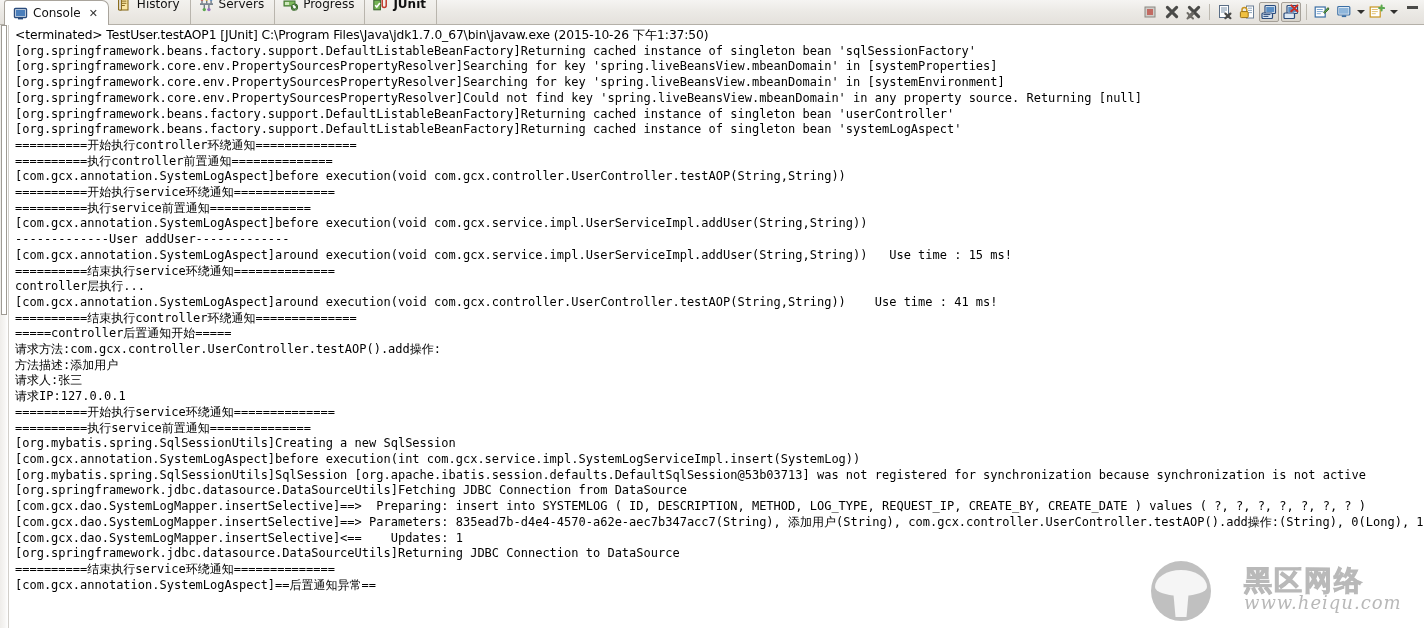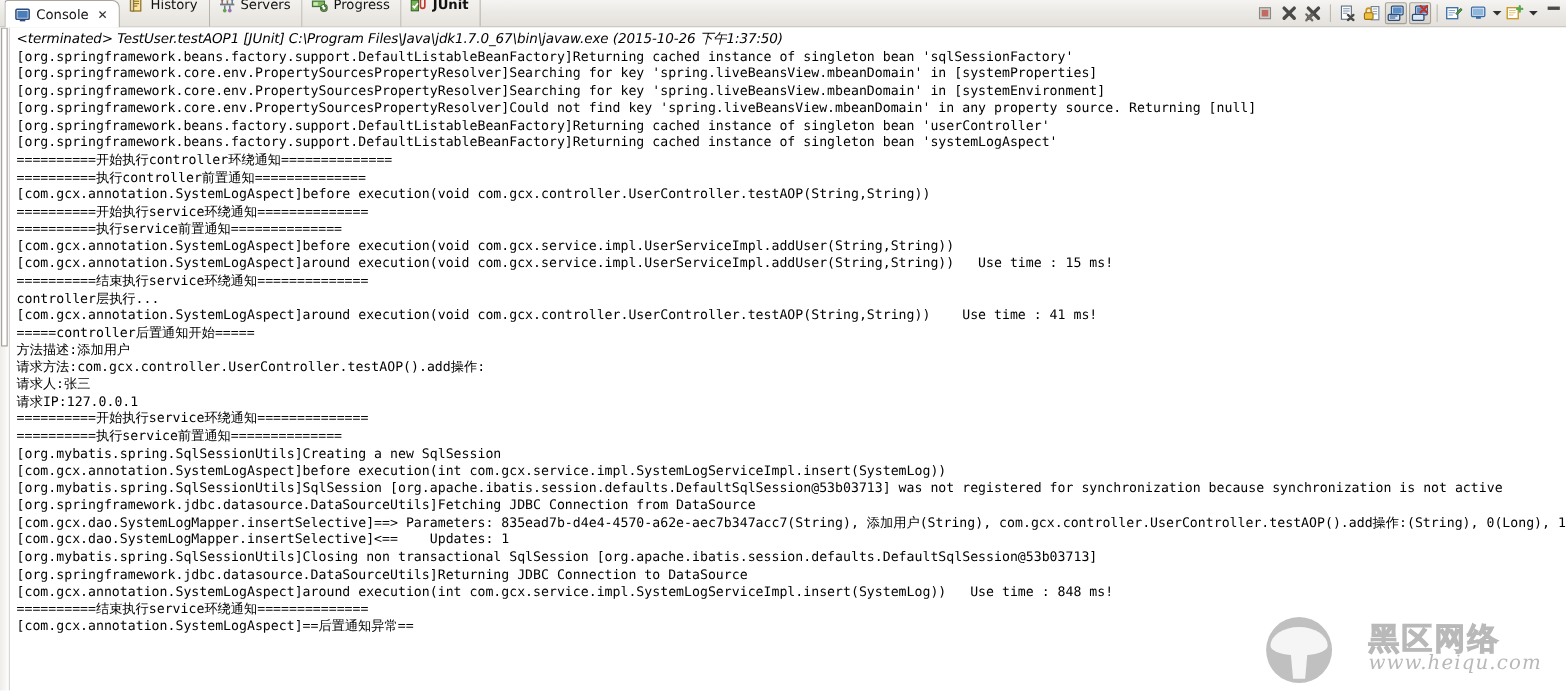--- a/index.html
+++ b/index.html
@@ -142,21 +142,20 @@
     font-size: 12px;
     line-height: 15.7px;
     white-space: pre;
     color: #000000;
     letter-spacing: 0px;
   }
   .cline.launch {
     font-family: "DejaVu Sans", sans-serif;
     font-size: 12.3px;
     letter-spacing: -0.1px;
-    font-style: italic;
   }
 
   
   .watermark {
     position: absolute;
     right: 8px; bottom: 6px;
     width: 290px; height: 62px;
     pointer-events: none;
     opacity: 0.62;
   }
@@ -372,40 +371,41 @@
           <div class="cline">[org.springframework.core.env.PropertySourcesPropertyResolver]Searching for key 'spring.liveBeansView.mbeanDomain' in [systemEnvironment]</div>
           <div class="cline">[org.springframework.core.env.PropertySourcesPropertyResolver]Could not find key 'spring.liveBeansView.mbeanDomain' in any property source. Returning [null]</div>
           <div class="cline">[org.springframework.beans.factory.support.DefaultListableBeanFactory]Returning cached instance of singleton bean 'userController'</div>
           <div class="cline">[org.springframework.beans.factory.support.DefaultListableBeanFactory]Returning cached instance of singleton bean 'systemLogAspect'</div>
           <div class="cline">==========开始执行controller环绕通知==============</div>
           <div class="cline">==========执行controller前置通知==============</div>
           <div class="cline">[com.gcx.annotation.SystemLogAspect]before execution(void com.gcx.controller.UserController.testAOP(String,String))</div>
           <div class="cline">==========开始执行service环绕通知==============</div>
           <div class="cline">==========执行service前置通知==============</div>
           <div class="cline">[com.gcx.annotation.SystemLogAspect]before execution(void com.gcx.service.impl.UserServiceImpl.addUser(String,String))</div>
+          <div class="cline">-------------User addUser-------------</div>
           <div class="cline">[com.gcx.annotation.SystemLogAspect]around execution(void com.gcx.service.impl.UserServiceImpl.addUser(String,String))   Use time : 15 ms!</div>
           <div class="cline">==========结束执行service环绕通知==============</div>
           <div class="cline">controller层执行...</div>
           <div class="cline">[com.gcx.annotation.SystemLogAspect]around execution(void com.gcx.controller.UserController.testAOP(String,String))    Use time : 41 ms!</div>
+          <div class="cline">==========结束执行controller环绕通知==============</div>
           <div class="cline">=====controller后置通知开始=====</div>
+          <div class="cline">请求方法:com.gcx.controller.UserController.testAOP().add操作:</div>
           <div class="cline">方法描述:添加用户</div>
-          <div class="cline">请求方法:com.gcx.controller.UserController.testAOP().add操作:</div>
           <div class="cline">请求人:张三</div>
           <div class="cline">请求IP:127.0.0.1</div>
           <div class="cline">==========开始执行service环绕通知==============</div>
           <div class="cline">==========执行service前置通知==============</div>
           <div class="cline">[org.mybatis.spring.SqlSessionUtils]Creating a new SqlSession</div>
           <div class="cline">[com.gcx.annotation.SystemLogAspect]before execution(int com.gcx.service.impl.SystemLogServiceImpl.insert(SystemLog))</div>
           <div class="cline">[org.mybatis.spring.SqlSessionUtils]SqlSession [org.apache.ibatis.session.defaults.DefaultSqlSession@53b03713] was not registered for synchronization because synchronization is not active</div>
           <div class="cline">[org.springframework.jdbc.datasource.DataSourceUtils]Fetching JDBC Connection from DataSource</div>
+          <div class="cline">[com.gcx.dao.SystemLogMapper.insertSelective]==&gt;  Preparing: insert into SYSTEMLOG ( ID, DESCRIPTION, METHOD, LOG_TYPE, REQUEST_IP, CREATE_BY, CREATE_DATE ) values ( ?, ?, ?, ?, ?, ?, ? )</div>
           <div class="cline">[com.gcx.dao.SystemLogMapper.insertSelective]==&gt; Parameters: 835ead7b-d4e4-4570-a62e-aec7b347acc7(String), 添加用户(String), com.gcx.controller.UserController.testAOP().add操作:(String), 0(Long), 127.0.0.1(String), 张三(String)</div>
           <div class="cline">[com.gcx.dao.SystemLogMapper.insertSelective]&lt;==    Updates: 1</div>
-          <div class="cline">[org.mybatis.spring.SqlSessionUtils]Closing non transactional SqlSession [org.apache.ibatis.session.defaults.DefaultSqlSession@53b03713]</div>
           <div class="cline">[org.springframework.jdbc.datasource.DataSourceUtils]Returning JDBC Connection to DataSource</div>
-          <div class="cline">[com.gcx.annotation.SystemLogAspect]around execution(int com.gcx.service.impl.SystemLogServiceImpl.insert(SystemLog))   Use time : 848 ms!</div>
           <div class="cline">==========结束执行service环绕通知==============</div>
           <div class="cline">[com.gcx.annotation.SystemLogAspect]==后置通知异常==</div>
         </div>
     </div>
 
     <div class="watermark">
       <svg viewBox="0 0 110 62" width="110" height="62" style="position:absolute;left:0;top:0;">
         <circle cx="55" cy="31" r="30" fill="#9b9b9b"></circle>
         <path d="M29 27 a26 17 0 0 1 52 0 a26 9 0 0 1 -52 0 z" fill="#f0f0f0"></path>
         <path d="M47 29 h16 l-2.5 28 h-11 z" fill="#f0f0f0"></path>

